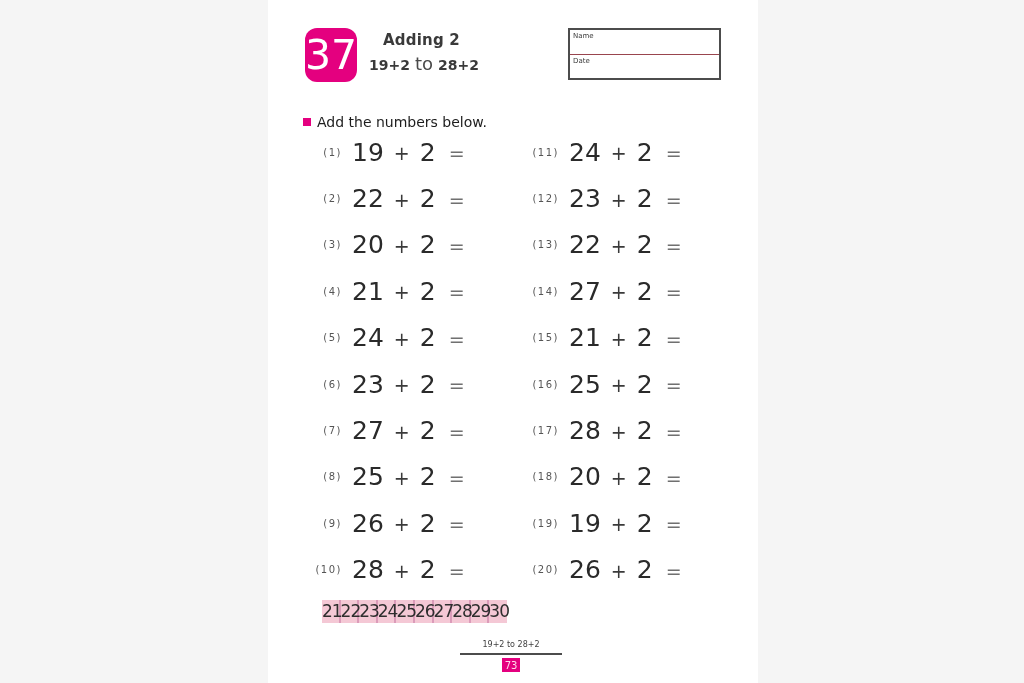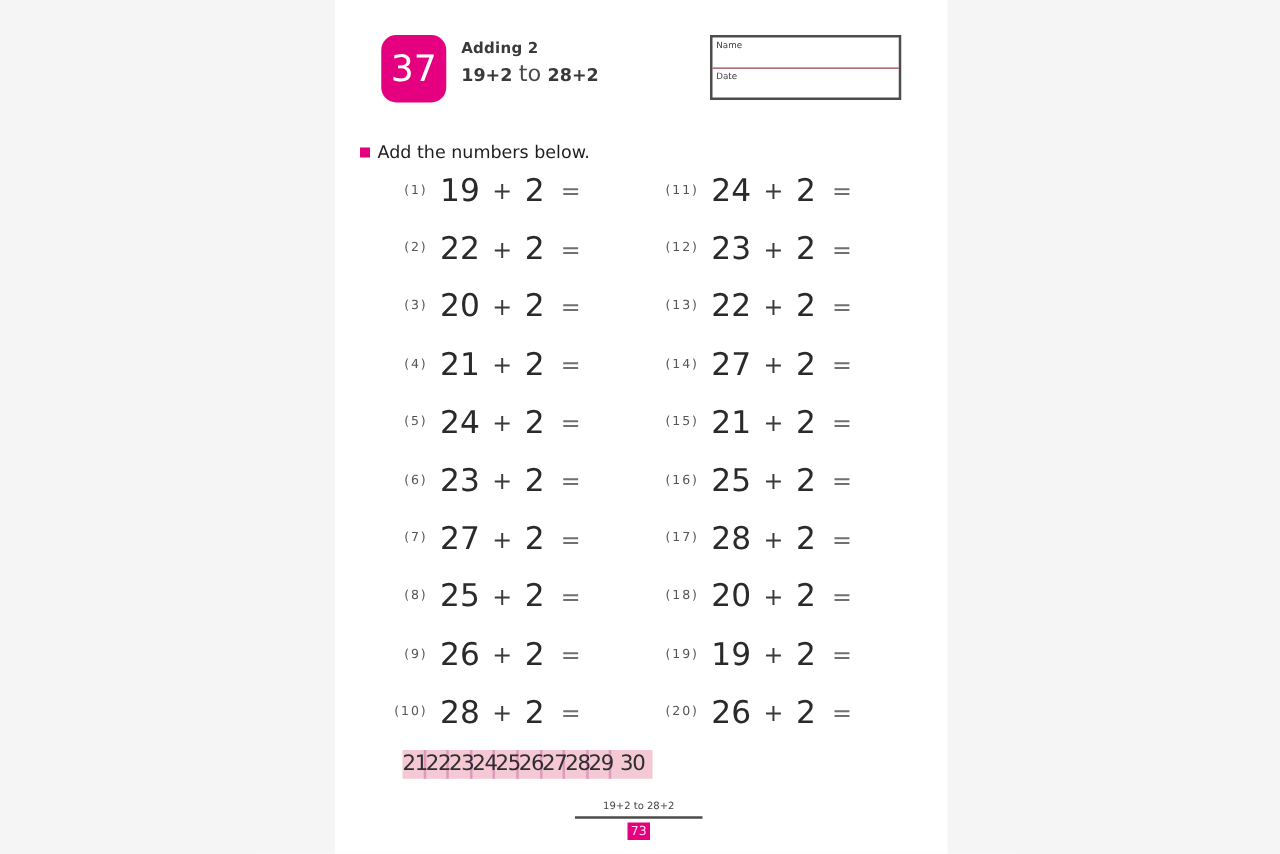--- a/index.html
+++ b/index.html
@@ -2,53 +2,53 @@
 <html style="--accent: #e4007f; --canvas-bg: #f5f5f5; --page-bg: #ffffff; --strip-bg: #f4c8d5; --strip-divider: #db9bb9;"><head>
 <meta charset="utf-8">
 <style>
   html,body{margin:0;padding:0;}
   .canvas{position:relative;width:1024px;height:683px;background:var(--canvas-bg,#f5f5f5);
           font-family:"DejaVu Sans",sans-serif;overflow:hidden;}
   .page{position:absolute;left:268px;top:0;width:490px;height:683px;background:var(--page-bg,#ffffff);}
 
   
   .unit-badge{position:absolute;left:37px;top:28px;width:52px;height:54px;background:var(--accent,#e4007f);
-              border-radius:12px;color:#fff;font-size:29px;display:flex;align-items:center;justify-content:center;}
+              border-radius:12px;color:#fff;font-size:41px;display:flex;align-items:center;justify-content:center;}
   .titles{position:absolute;left:101px;top:31px;}
-  .title{font-size:12px;font-weight:bold;color:#3a3a3a;letter-spacing:.2px;}
+  .title{font-size:15px;font-weight:bold;color:#3a3a3a;letter-spacing:.2px;margin-left:14px;}
   .subtitle{margin-top:4px;font-size:14px;color:#3a3a3a;display:flex;gap:5px;align-items:baseline;justify-content:center;}
   .subtitle .rng{font-weight:bold;}
   .subtitle .towd{font-size:18px;color:#4a4a4a;}
 
   .namebox{position:absolute;left:300px;top:28px;width:153px;height:52px;border:2px solid #4c4c4c;
            box-sizing:border-box;background:#fff;}
   .namerow{height:24px;position:relative;box-sizing:border-box;padding-left:45px;}
   .namerow.date{border-top:1.5px solid #99454e;height:14px;}
   .field-label{position:absolute;left:3px;top:2px;font-size:7px;color:#3c3c3c;}
 
   
-  .instruction{position:absolute;left:20px;top:114px;display:flex;align-items:center;gap:6px;
+  .instruction{position:absolute;left:35px;top:114px;display:flex;align-items:center;gap:6px;
                font-size:14px;color:#1d1d1d;}
   .bullet{width:8px;height:8px;background:var(--accent,#e4007f);flex:none;}
 
   
   .pcol{position:absolute;top:129px;}
   #col-left{left:28px;}
   #col-right{left:245px;}
   .prow{height:46.4px;display:flex;align-items:center;column-gap:10px;}
   .pnum{width:46px;flex:none;text-align:right;font-size:10px;color:#555;letter-spacing:1.5px;}
   .num{font-size:25px;color:#2a2a2a;}
   .op{font-size:19px;color:#3a3a3a;position:relative;top:1px;}
   .eq{font-size:19px;color:#707070;position:relative;top:1px;margin-left:3px;}
 
   
   .numstrip{position:absolute;left:54px;top:600px;height:23px;display:flex;background:var(--strip-bg,#f4c8d5);}
   .nscell{width:16.6px;flex:none;border-right:2px solid var(--strip-divider,#dc9cba);
           font-size:17px;line-height:23px;text-align:center;color:#2e2e2e;letter-spacing:-1px;}
-  .nscell:last-child{border-right:none;width:33px;}
+  .nscell:last-child{border-right:none;width:18px;}
 
   
   .footer-range{position:absolute;left:143px;top:640px;width:200px;text-align:center;font-size:8px;color:#3f3f3f;}
   .footer-rule{position:absolute;left:192px;top:653px;width:102px;height:2px;background:#4c4c4c;}
   .page-badge{position:absolute;left:234px;top:658px;width:18px;height:14px;background:var(--accent,#e4007f);
               color:#ffd9eb;font-size:10px;display:flex;align-items:center;justify-content:center;}
 </style>
 </head>
 <body>
 

